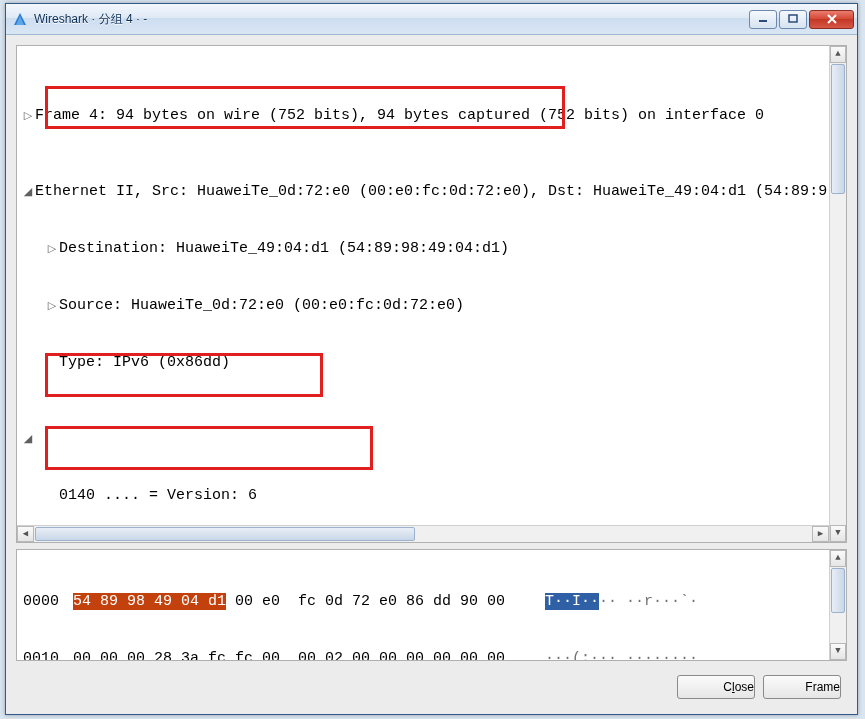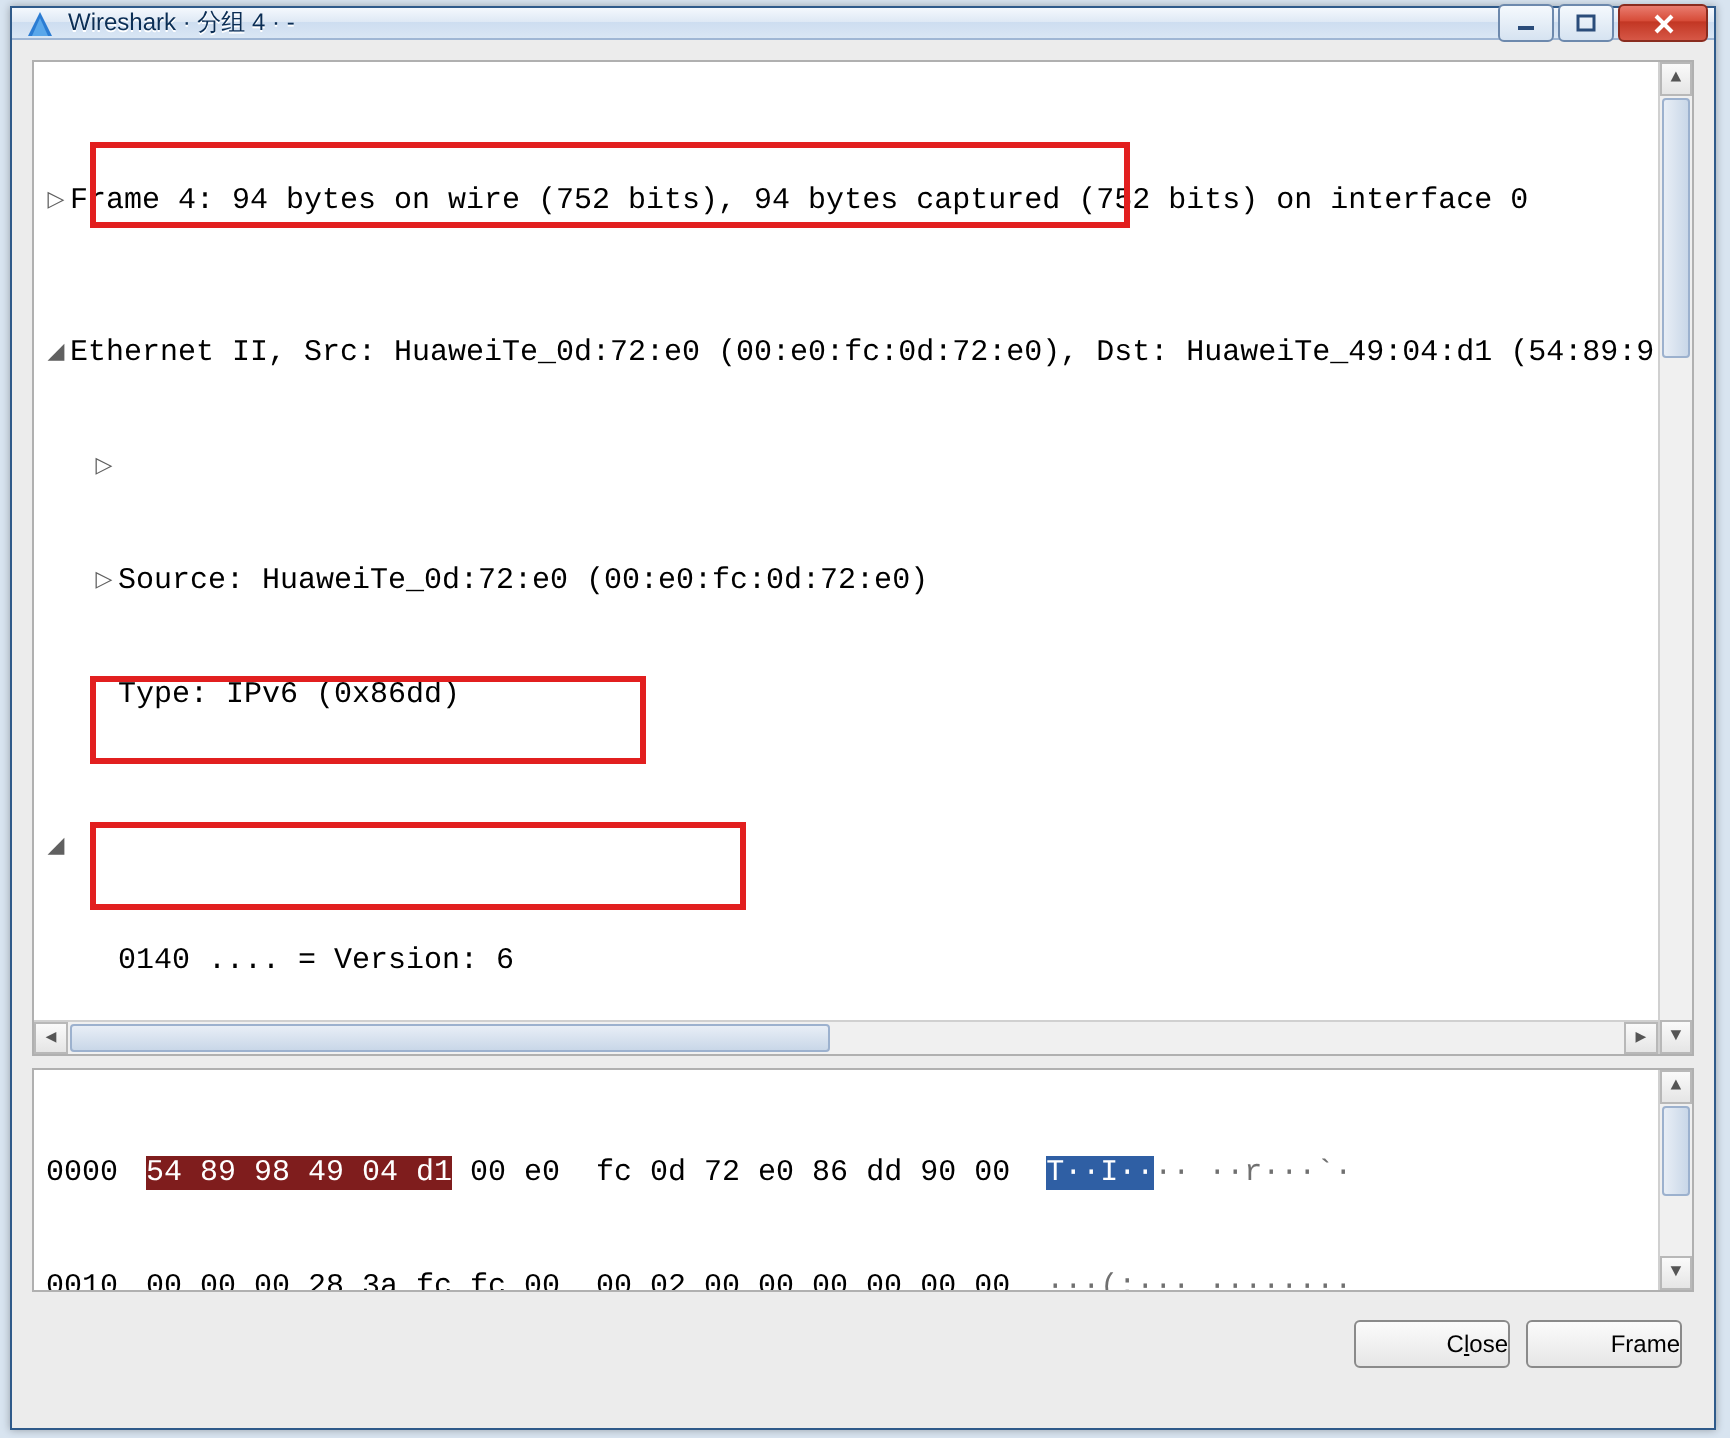--- a/index.html
+++ b/index.html
@@ -16,21 +16,21 @@
     position: absolute;
     left: 5px; top: 3px;
     width: 853px; height: 712px;
     border: 1px solid #2f5a8a;
     background: #fff;
     display: flex;
     flex-direction: column;
     box-shadow: 0 0 4px rgba(0,0,0,0.3);
   }
   .titlebar {
-    height: 16px;
+    height: 31px;
     background: linear-gradient(to bottom, #f4f8fd 0%, #dfe9f5 45%, #cdddf0 46%, #d9e6f4 100%);
     border-bottom: 1px solid #9fb6d4;
     display: flex;
     align-items: center;
     padding: 0 2px 0 6px;
   }
   .titlebar .appicon {
     width: 16px; height: 16px;
     margin-right: 6px;
     display: flex; align-items:center; justify-content:center;
@@ -156,22 +156,22 @@
   .hex-content {
     position: absolute;
     left:0; top:0; right:17px; bottom:0;
     padding: 4px 0 0 6px;
     white-space: pre;
     color: #000;
   }
   .hex-line { height: 19px; }
   .hex-offset { color: #000; display:inline-block; width: 50px;}
   .hex-bytes { display:inline-block; }
-  .hex-ascii { display:inline-block;  padding-left: 18px;}
-  .sel-bytes { background: #7f1d1d; color: #fff; }
+  .hex-ascii { display:inline-block; margin-left: 22px; padding-left: 18px;}
+  .sel-bytes { background: #c2410c; color: #fff; }
   .sel-ascii { background: #2f5fa4; color: #fff; }
   .dim { color: #707070; }
   .button-row {
     display:flex;
     justify-content: flex-end;
     gap: 8px;
     padding: 14px 6px 4px 0;
   }
   .btn {
     min-width: 78px;
@@ -221,21 +221,21 @@
   </div>
 
   <div class="client">
 
     <div id="tree-pane" class="pane">
       <div class="tree-content">
 
         <div class="tree-line"><span class="expander">▷</span><span>Frame 4: 94 bytes on wire (752 bits), 94 bytes captured (752 bits) on interface 0</span></div>
 
         <div class="tree-line"><span class="expander">◢</span><span>Ethernet II, Src: HuaweiTe_0d:72:e0 (00:e0:fc:0d:72:e0), Dst: HuaweiTe_49:04:d1 (54:89:9</span></div>
-        <div class="tree-line"><span class="indent" style="width:24px"></span><span class="expander">▷</span></div>
+        <div class="tree-line"><span class="indent" style="width:24px"></span><span class="expander">▷</span><span>Destination: HuaweiTe_49:04:d1 (54:89:98:49:04:d1)</span></div>
         <div class="tree-line"><span class="indent" style="width:24px"></span><span class="expander">▷</span><span>Source: HuaweiTe_0d:72:e0 (00:e0:fc:0d:72:e0)</span></div>
         <div class="tree-line"><span class="indent" style="width:38px"></span><span>Type: IPv6 (0x86dd)</span></div>
 
         <div class="tree-line"><span class="expander">◢</span></div>
         <div class="tree-line"><span class="indent" style="width:38px"></span><span>0140 .... = Version: 6</span></div>
         
         
         
         
         

